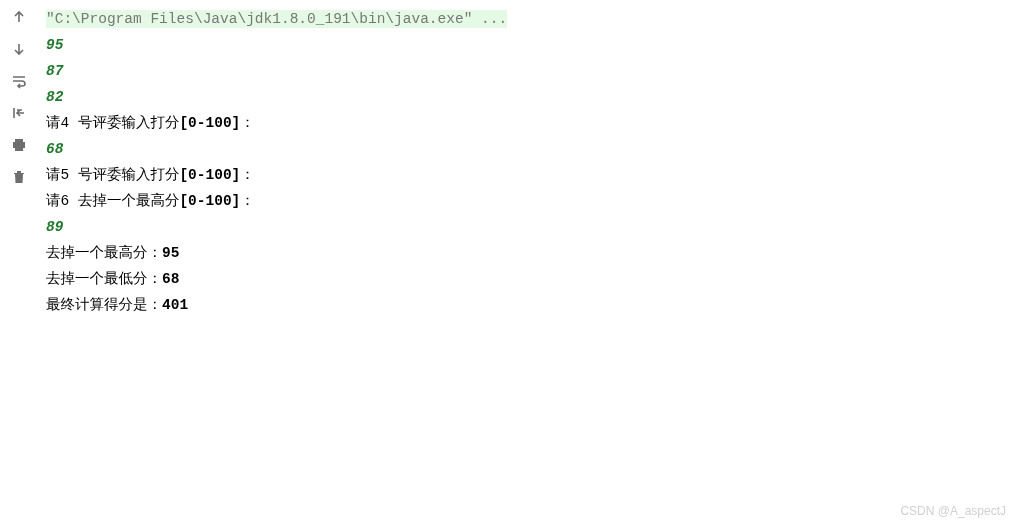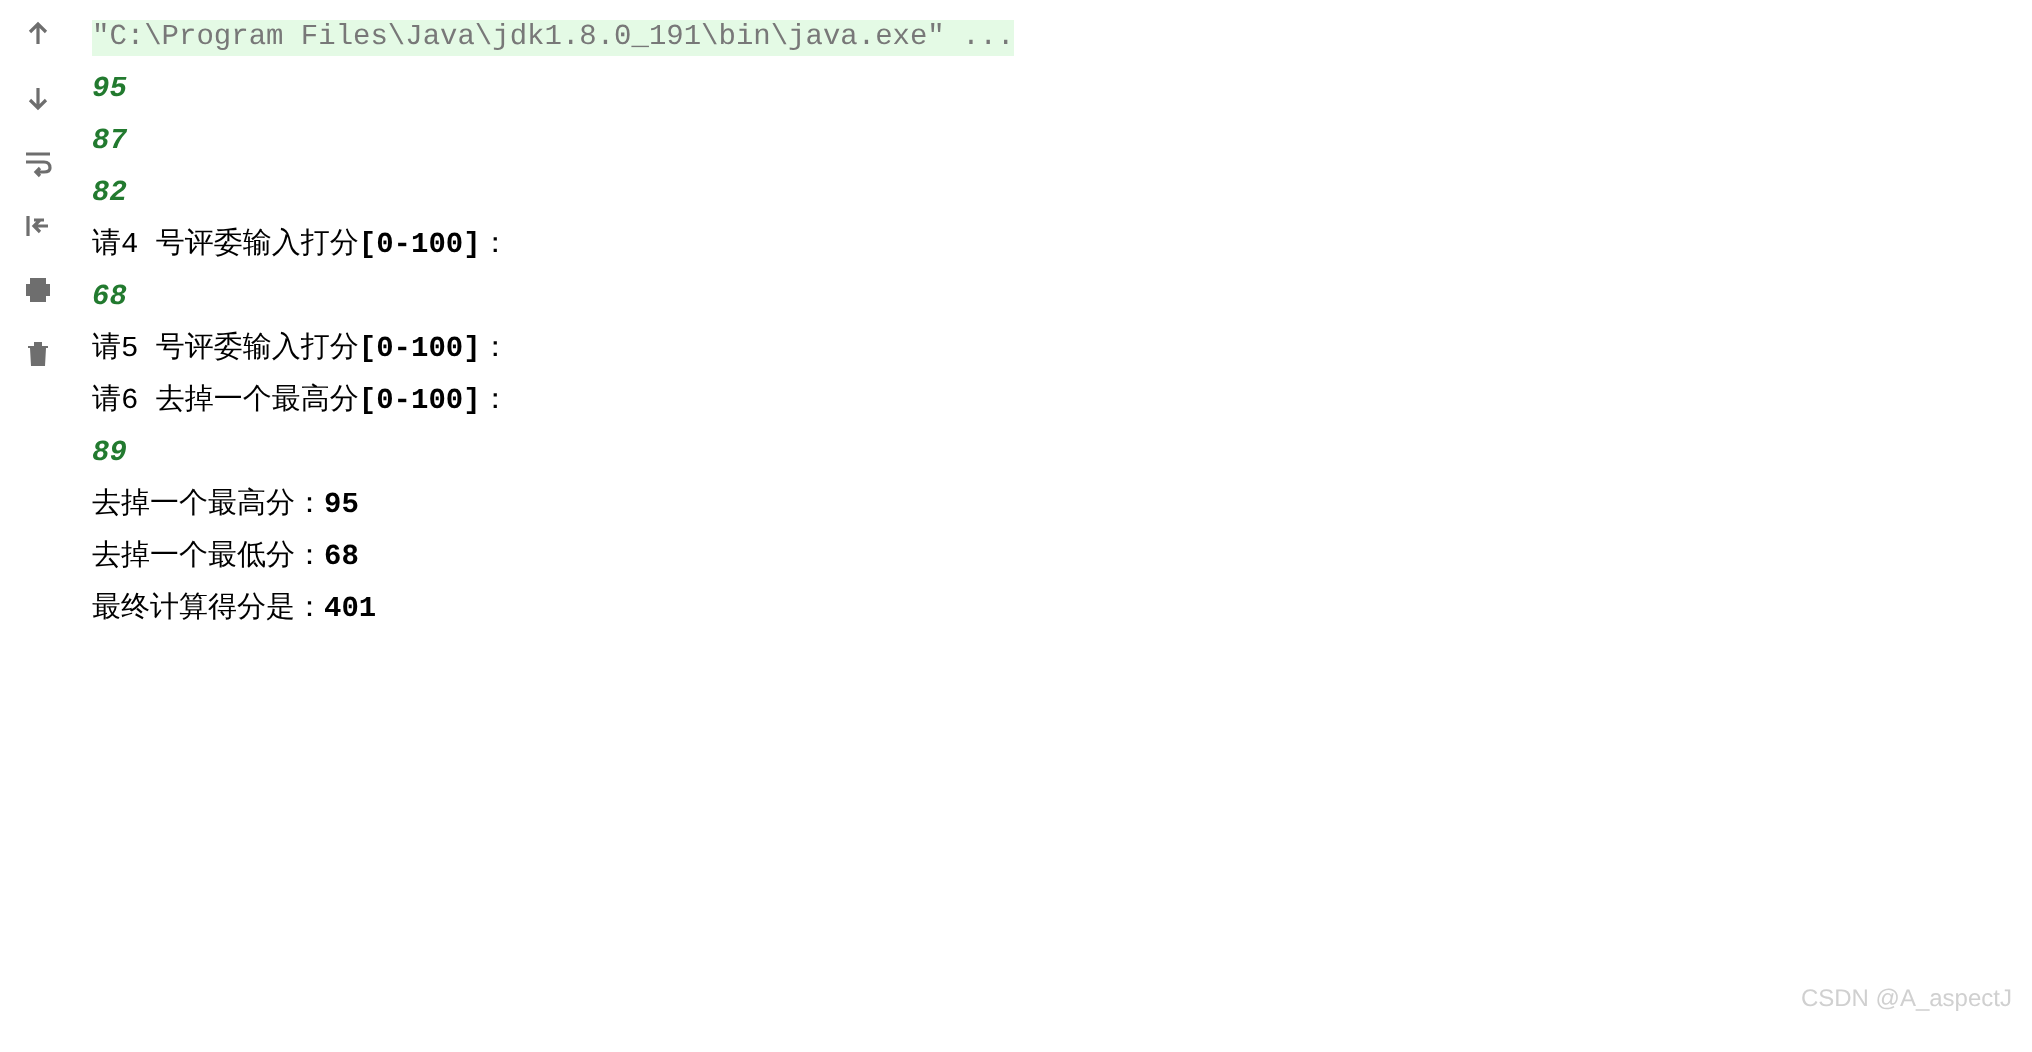--- a/index.html
+++ b/index.html
@@ -71,21 +71,21 @@
       font-style: italic;
       font-weight: bold;
     }
     .exit-line {
       color: #000000;
       margin-top: 26px;
     }
     .watermark {
       position: absolute;
       right: 10px;
-      bottom: 20px;
+      bottom: 8px;
       color: #d0d0d0;
       font-size: 12px;
       font-family: Arial, sans-serif;
     }
   </style>
 </head>
 <body>
 
 <div class="toolbar">
   <div class="toolbar-btn">

